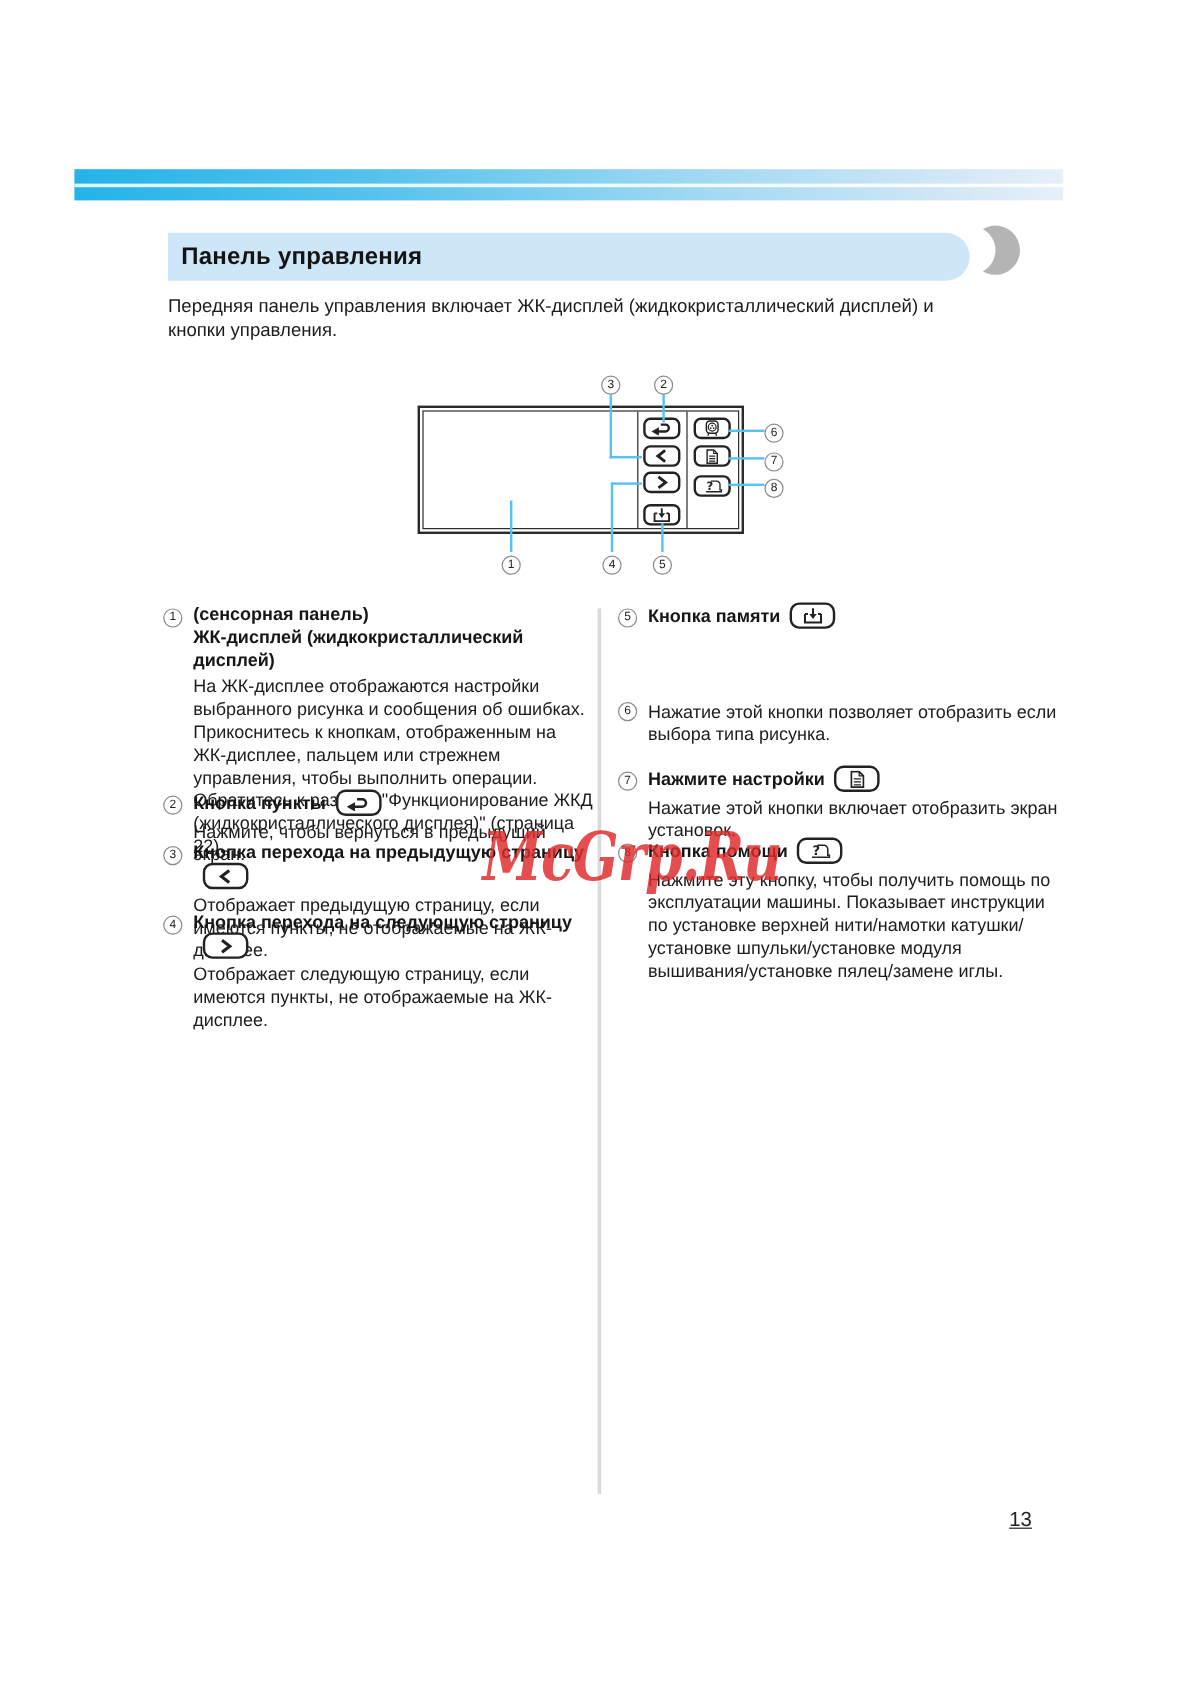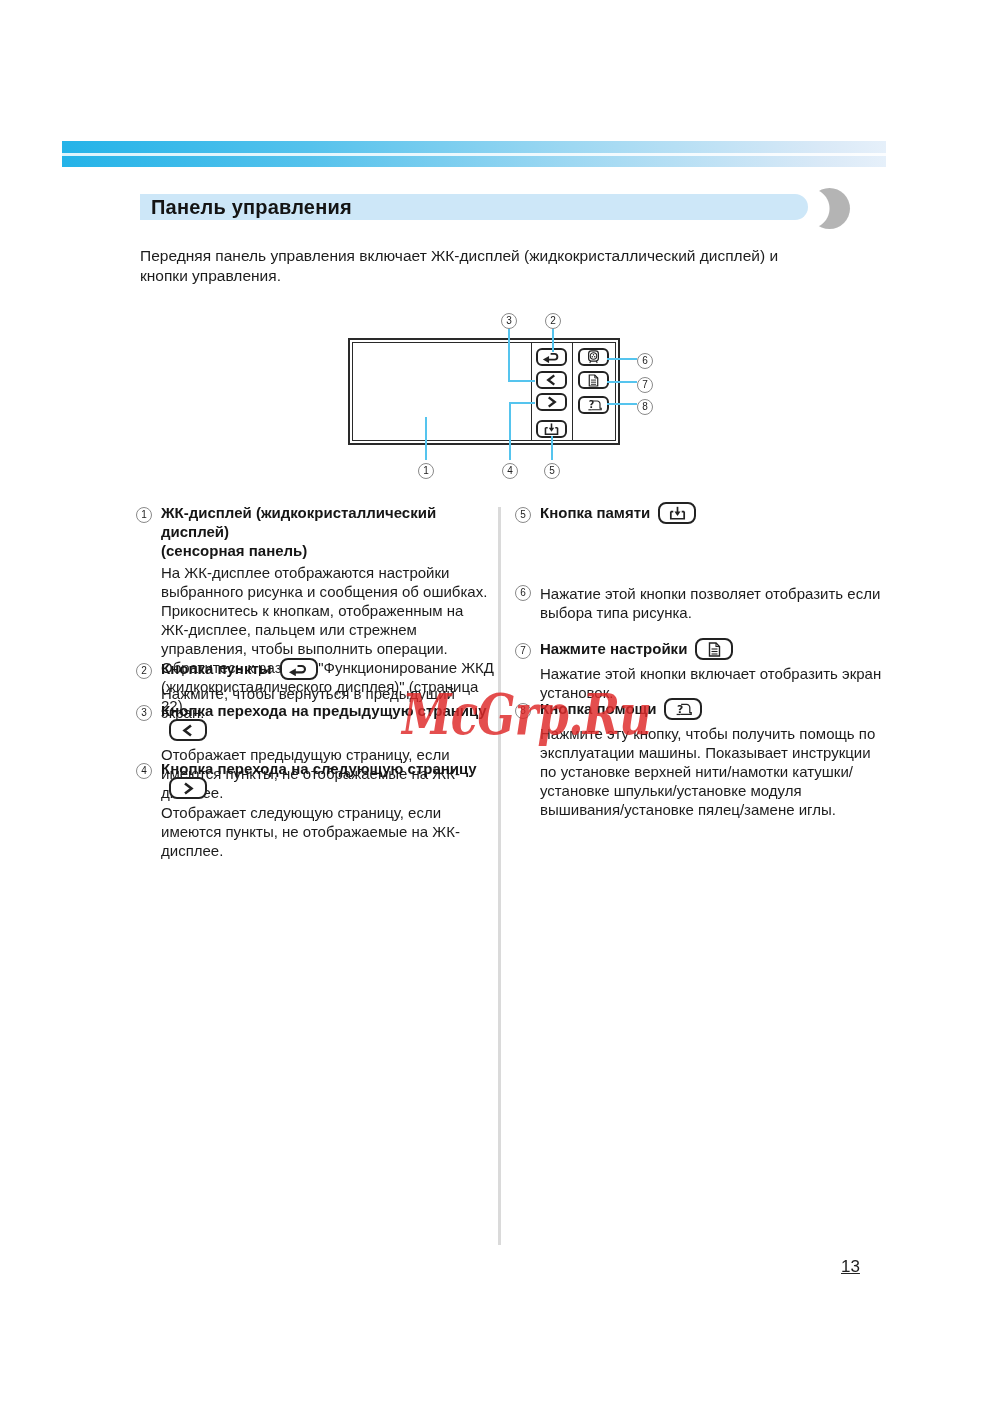--- a/index.html
+++ b/index.html
@@ -14,21 +14,21 @@
     position:absolute; left:62px; top:141px; width:824px; height:26px;
     background:linear-gradient(90deg,#24b3e8 0%,#55c2ec 30%,#9ed8f2 62%,#d9e9f7 92%,#e6f0fa 100%);
   }
   .topbar .shine {
     position:absolute; left:0; top:12px; width:100%; height:3px;
     background:rgba(255,255,255,0.85);
   }
 
   
   .section-header {
-    position:absolute; left:140px; top:194px; width:668px; height:26px;
+    position:absolute; left:140px; top:194px; width:668px; height:40px;
     background:#cde7f8; border-radius:0 21px 21px 0;
     display:flex; align-items:center; padding-left:11px;
   }
   .section-header .title { font-size:20px; font-weight:bold; color:#141414; letter-spacing:0.2px; }
   .crescent {
     position:absolute; left:809px; top:188px; width:41px; height:41px; border-radius:50%;
     background:radial-gradient(circle 20.5px at 0.5px 50%, rgba(0,0,0,0) 0 19.5px, #b4b4b4 20.5px);
   }
 
   .intro {
@@ -182,22 +182,22 @@
     <div class="callout" style="left:88px;top:150px;"><span class="cnum">1</span></div>
     <div class="callout" style="left:172px;top:150px;"><span class="cnum">4</span></div>
     <div class="callout" style="left:214px;top:150px;"><span class="cnum">5</span></div>
   </div>
 
   <div class="col-divider"></div>
 
   <div class="item left-item" style="top:503px;">
     <div class="numcell"><span class="cnum">1</span></div>
     <div class="content">
+      <div class="title-row">(сенсорная панель)</div>
       <div class="title-row"><span>ЖК-дисплей (жидкокристаллический дисплей)</span></div>
-      <div class="title-row">(сенсорная панель)</div>
       <div class="body" style="width:334px;">На ЖК-дисплее отображаются настройки выбранного рисунка и сообщения об ошибках. Прикоснитесь к кнопкам, отображенным на ЖК-дисплее, пальцем или стрежнем управления, чтобы выполнить операции. Обратитесь к разделу "Функционирование ЖКД (жидкокристаллического дисплея)" (страница 22).</div>
     </div>
   </div>
 
   <div class="item left-item" style="top:659px;">
     <div class="numcell"><span class="cnum">2</span></div>
     <div class="content">
       <div class="title-row"><span>Кнопка пункты</span><span class="ibtn">
             <svg width="21" height="13" viewBox="0 0 22 13">
               <path d="M7 9.5 H14.5 a3.3 3.3 0 0 0 0 -6.6 H10" fill="none" stroke="#222" stroke-width="2.2"></path>

